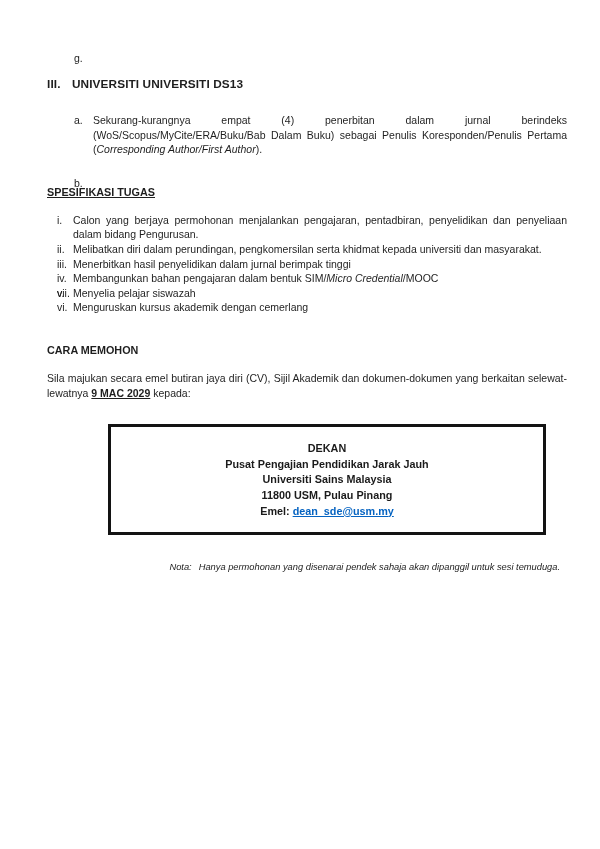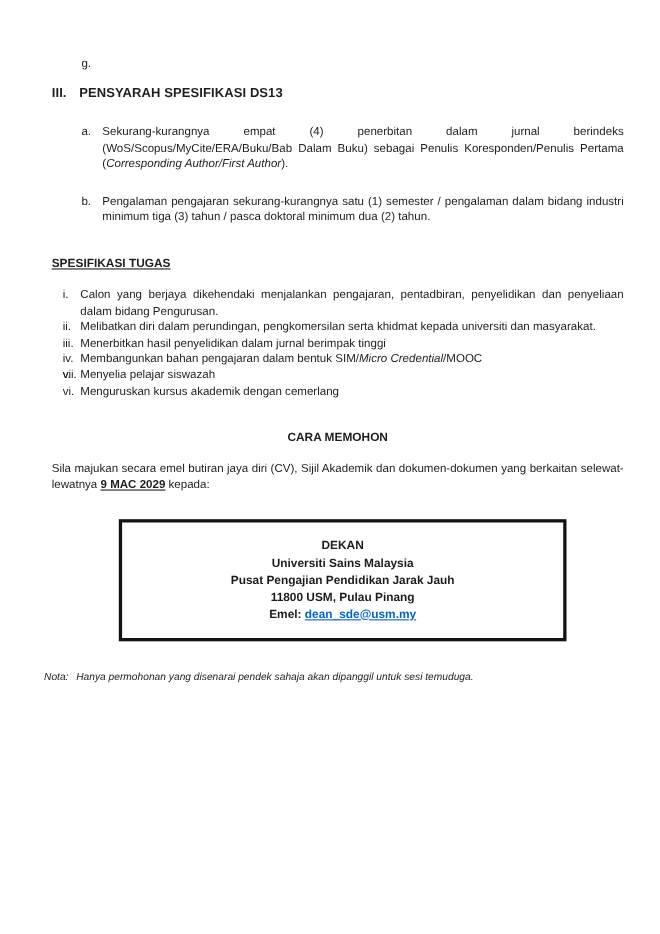--- a/index.html
+++ b/index.html
@@ -37,33 +37,33 @@
     font-size: 10.8px;
     line-height: 13px;
   }
   .u-line { text-decoration: underline; }
 
   .item-a { margin-bottom: 19px; }
   .item-b { margin-bottom: 29px; }
   .item-g { margin-bottom: 0; }
   .spec-heading { margin-bottom: 14px; }
   .task-list { margin-bottom: 29px; }
-  .cara-heading { margin-bottom: 14px; text-align: center; }
+  .cara-heading { margin-bottom: 14px; }
 
   .task { position: relative; padding-left: 26px; }
   .task > .marker { position: absolute; left: 10px; top: 0; }
 
   .seg-b { font-weight: bold; }
   .seg-i { font-style: italic; }
   .seg-u { text-decoration: underline; }
 
   .apply-para { margin-bottom: 0; }
 
   .address-box {
-    width: 407px;
+    width: 438px;
     box-sizing: border-box;
     margin: 24px 0 0 61px;
     border: 3px solid #131313;
     text-align: center;
     font-weight: bold;
     font-size: 10.8px;
     line-height: 15.6px;
     padding: 14px 8px 13px 8px;
     color: #1b1b1b;
   }
@@ -71,73 +71,72 @@
     color: var(--link-color, #0563c1);
     text-decoration: underline;
     font-weight: bold;
     cursor: pointer;
   }
 
   .nota {
     position: relative;
     left: -7px;
     margin-top: 26px;
-    text-align: left;
+    text-align: right;
     font-style: italic;
     font-size: 9.3px;
     line-height: 12px;
     color: #232323;
   }
   .nota-label { margin-right: 7px; }
 </style>
 </head>
 <body>
 
 <div class="page">
 
   <div class="para hang-letter justify item-g">
     <span class="marker">g.</span>
   </div>
 
   <div class="sec-heading">
-    <span class="sec-num">III.</span><span class="sec-title">PENSYARAH SPESIFIKASI DS13</span>
+    <span class="sec-num">III.</span><span class="sec-title">UNIVERSITI UNIVERSITI DS13</span>
   </div>
 
   <div class="para hang-letter justify item-a">
     <span class="marker">a.</span>
     <span class="rich"><span>Sekurang-kurangnya empat (4) penerbitan dalam jurnal berindeks (WoS/Scopus/MyCite/ERA/Buku/Bab Dalam Buku) sebagai Penulis Koresponden/Penulis Pertama (</span><span class="seg-i">Corresponding Author/First Author</span><span>).</span></span>
   </div>
 
   <div class="para hang-letter justify item-b">
     <span class="marker">b.</span>
-    <span class="rich"><span>Pengalaman pengajaran sekurang-kurangnya satu (1) semester / pengalaman dalam bidang industri minimum tiga (3) tahun / pasca doktoral minimum dua (2) tahun.</span></span>
   </div>
 
   <div class="sub-heading u-line spec-heading">SPESIFIKASI TUGAS</div>
 
   <div class="task-list">
-      <div class="task justify"><span class="marker">i.</span><span class="rich"><span>Calon yang berjaya dikehendaki menjalankan pengajaran, pentadbiran, penyelidikan dan penyeliaan dalam bidang Pengurusan.</span></span></div>
+      <div class="task justify"><span class="marker">i.</span><span class="rich"><span>Calon yang berjaya permohonan menjalankan pengajaran, pentadbiran, penyelidikan dan penyeliaan dalam bidang Pengurusan.</span></span></div>
       <div class="task"><span class="marker">ii.</span><span class="rich"><span>Melibatkan diri dalam perundingan, pengkomersilan serta khidmat kepada universiti dan masyarakat.</span></span></div>
       <div class="task"><span class="marker">iii.</span><span class="rich"><span>Menerbitkan hasil penyelidikan dalam jurnal berimpak tinggi</span></span></div>
       <div class="task"><span class="marker">iv.</span><span class="rich"><span>Membangunkan bahan pengajaran dalam bentuk SIM/</span><span class="seg-i">Micro Credential</span><span>/MOOC</span></span></div>
       <div class="task"><span class="marker">v.</span></div>
       <div class="task"><span class="marker">vii.</span><span class="rich"><span>Menyelia pelajar siswazah</span></span></div>
       <div class="task"><span class="marker">vi.</span><span class="rich"><span>Menguruskan kursus akademik dengan cemerlang</span></span></div>
     </div>
 
   <div class="sub-heading cara-heading">CARA MEMOHON</div>
 
   <div class="para justify apply-para">
     <span class="rich"><span>Sila majukan secara emel butiran jaya diri (CV), Sijil Akademik dan dokumen-dokumen yang berkaitan selewat-lewatnya </span><span class="seg-b seg-u">9 MAC 2029</span><span> kepada:</span></span>
   </div>
 
   <div class="address-box">
     <div>DEKAN</div>
+    <div>Pusat Pengajian Pendidikan Jarak Jauh</div>
     <div>Universiti Sains Malaysia</div>
-    <div>Pusat Pengajian Pendidikan Jarak Jauh</div>
     <div>11800 USM, Pulau Pinang</div>
     <div>
       <span>Emel: </span><a class="email-link" href="#">dean_sde@usm.my</a>
     </div>
   </div>
 
   <div class="nota">
     <span class="nota-label">Nota:</span><span>Hanya permohonan yang disenarai pendek sahaja akan dipanggil untuk sesi temuduga.</span>
   </div>
 

